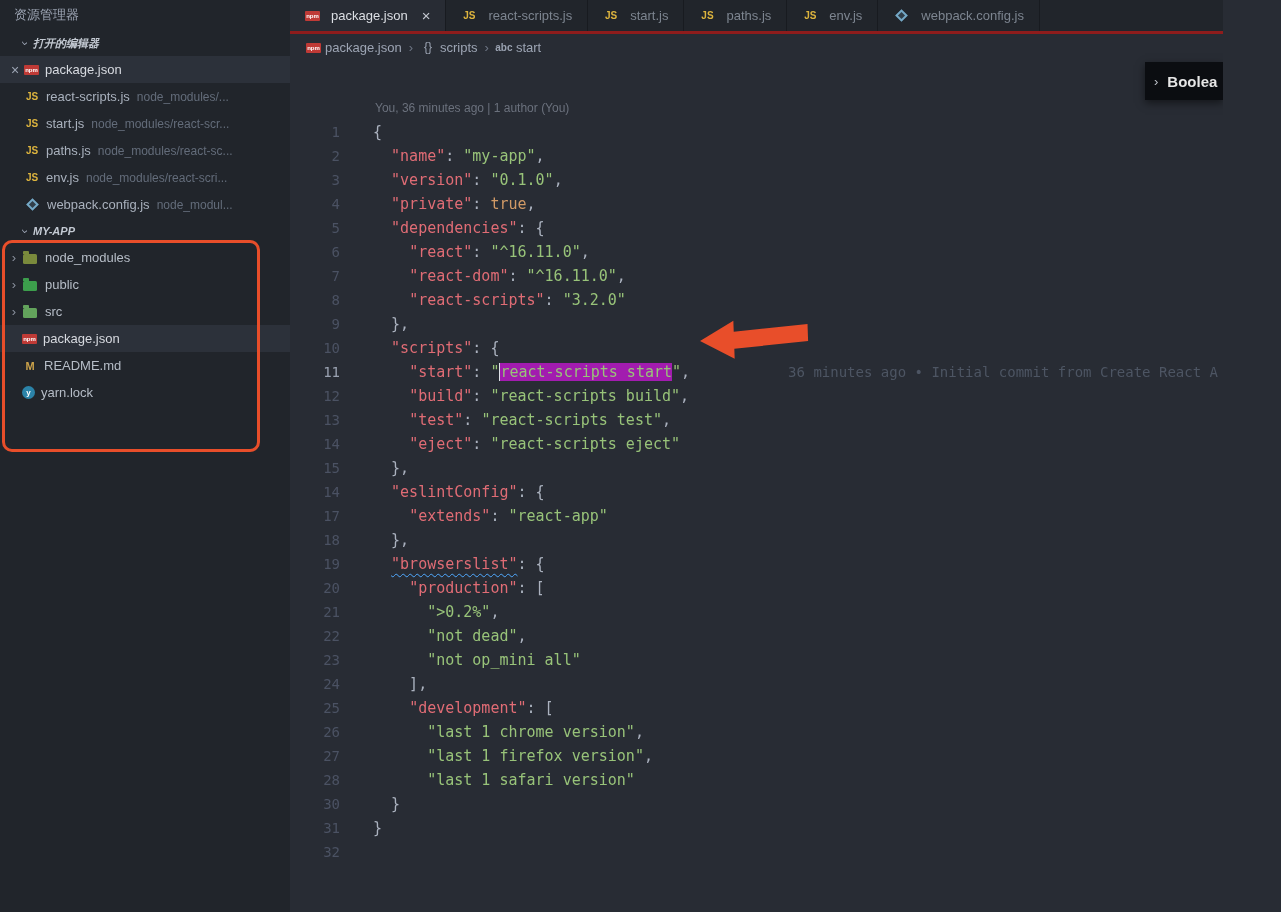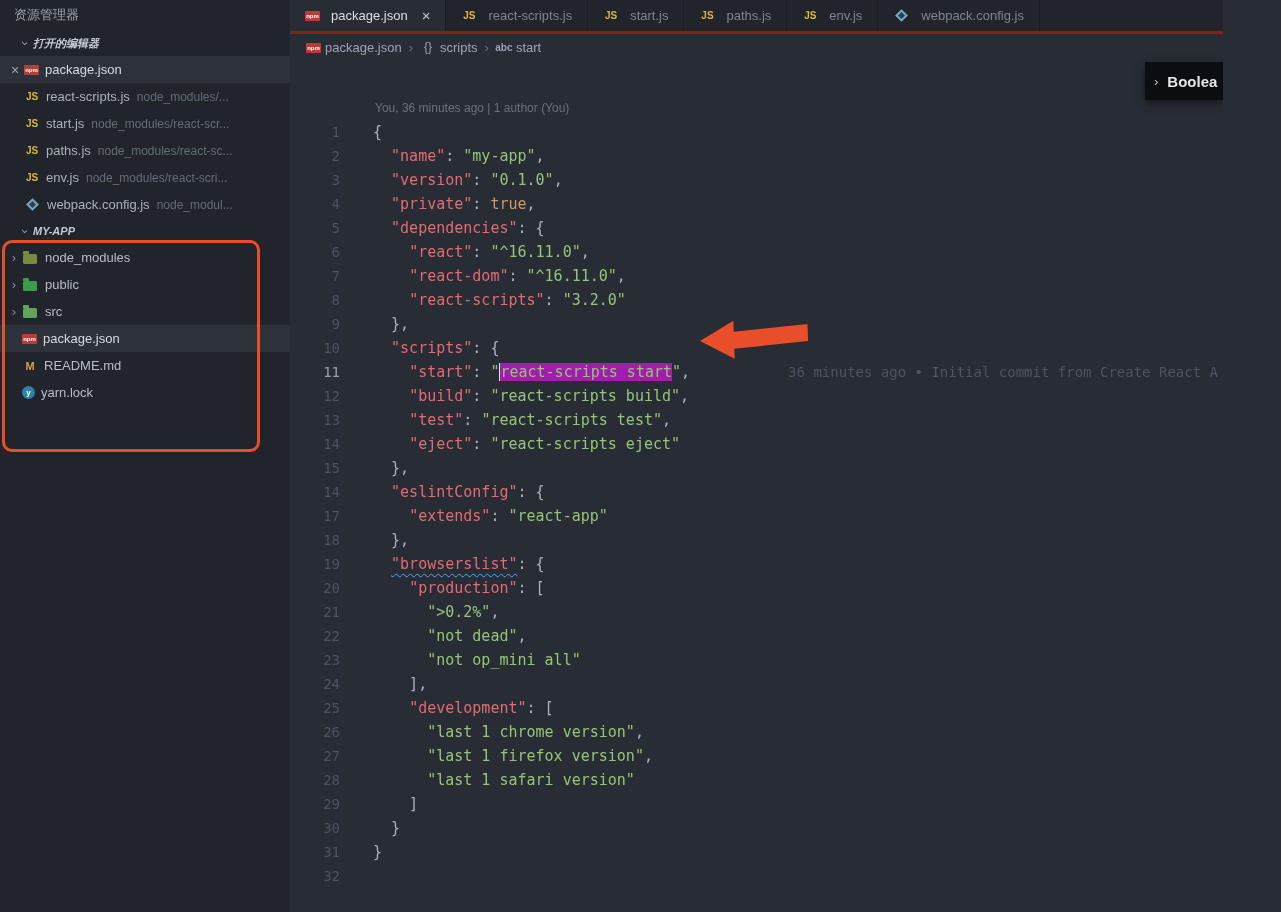--- a/index.html
+++ b/index.html
@@ -310,24 +310,20 @@
           </div>
           <div class="code-row">
             <span class="lnum">27</span>
             <span class="lcode"><span class="t-p">      </span><span class="t-s">"last 1 firefox version"</span><span class="t-p">,</span></span>
           </div>
           <div class="code-row">
             <span class="lnum">28</span>
             <span class="lcode"><span class="t-p">      </span><span class="t-s">"last 1 safari version"</span></span>
           </div>
           <div class="code-row">
-            <span class="lnum">29</span>
-            <span class="lcode"><span class="t-p">    ]</span></span>
-          </div>
-          <div class="code-row">
             <span class="lnum">30</span>
             <span class="lcode"><span class="t-p">  }</span></span>
           </div>
           <div class="code-row">
             <span class="lnum">31</span>
             <span class="lcode"><span class="t-p">}</span></span>
           </div>
           <div class="code-row">
             <span class="lnum">32</span>
             <span class="lcode"></span>

